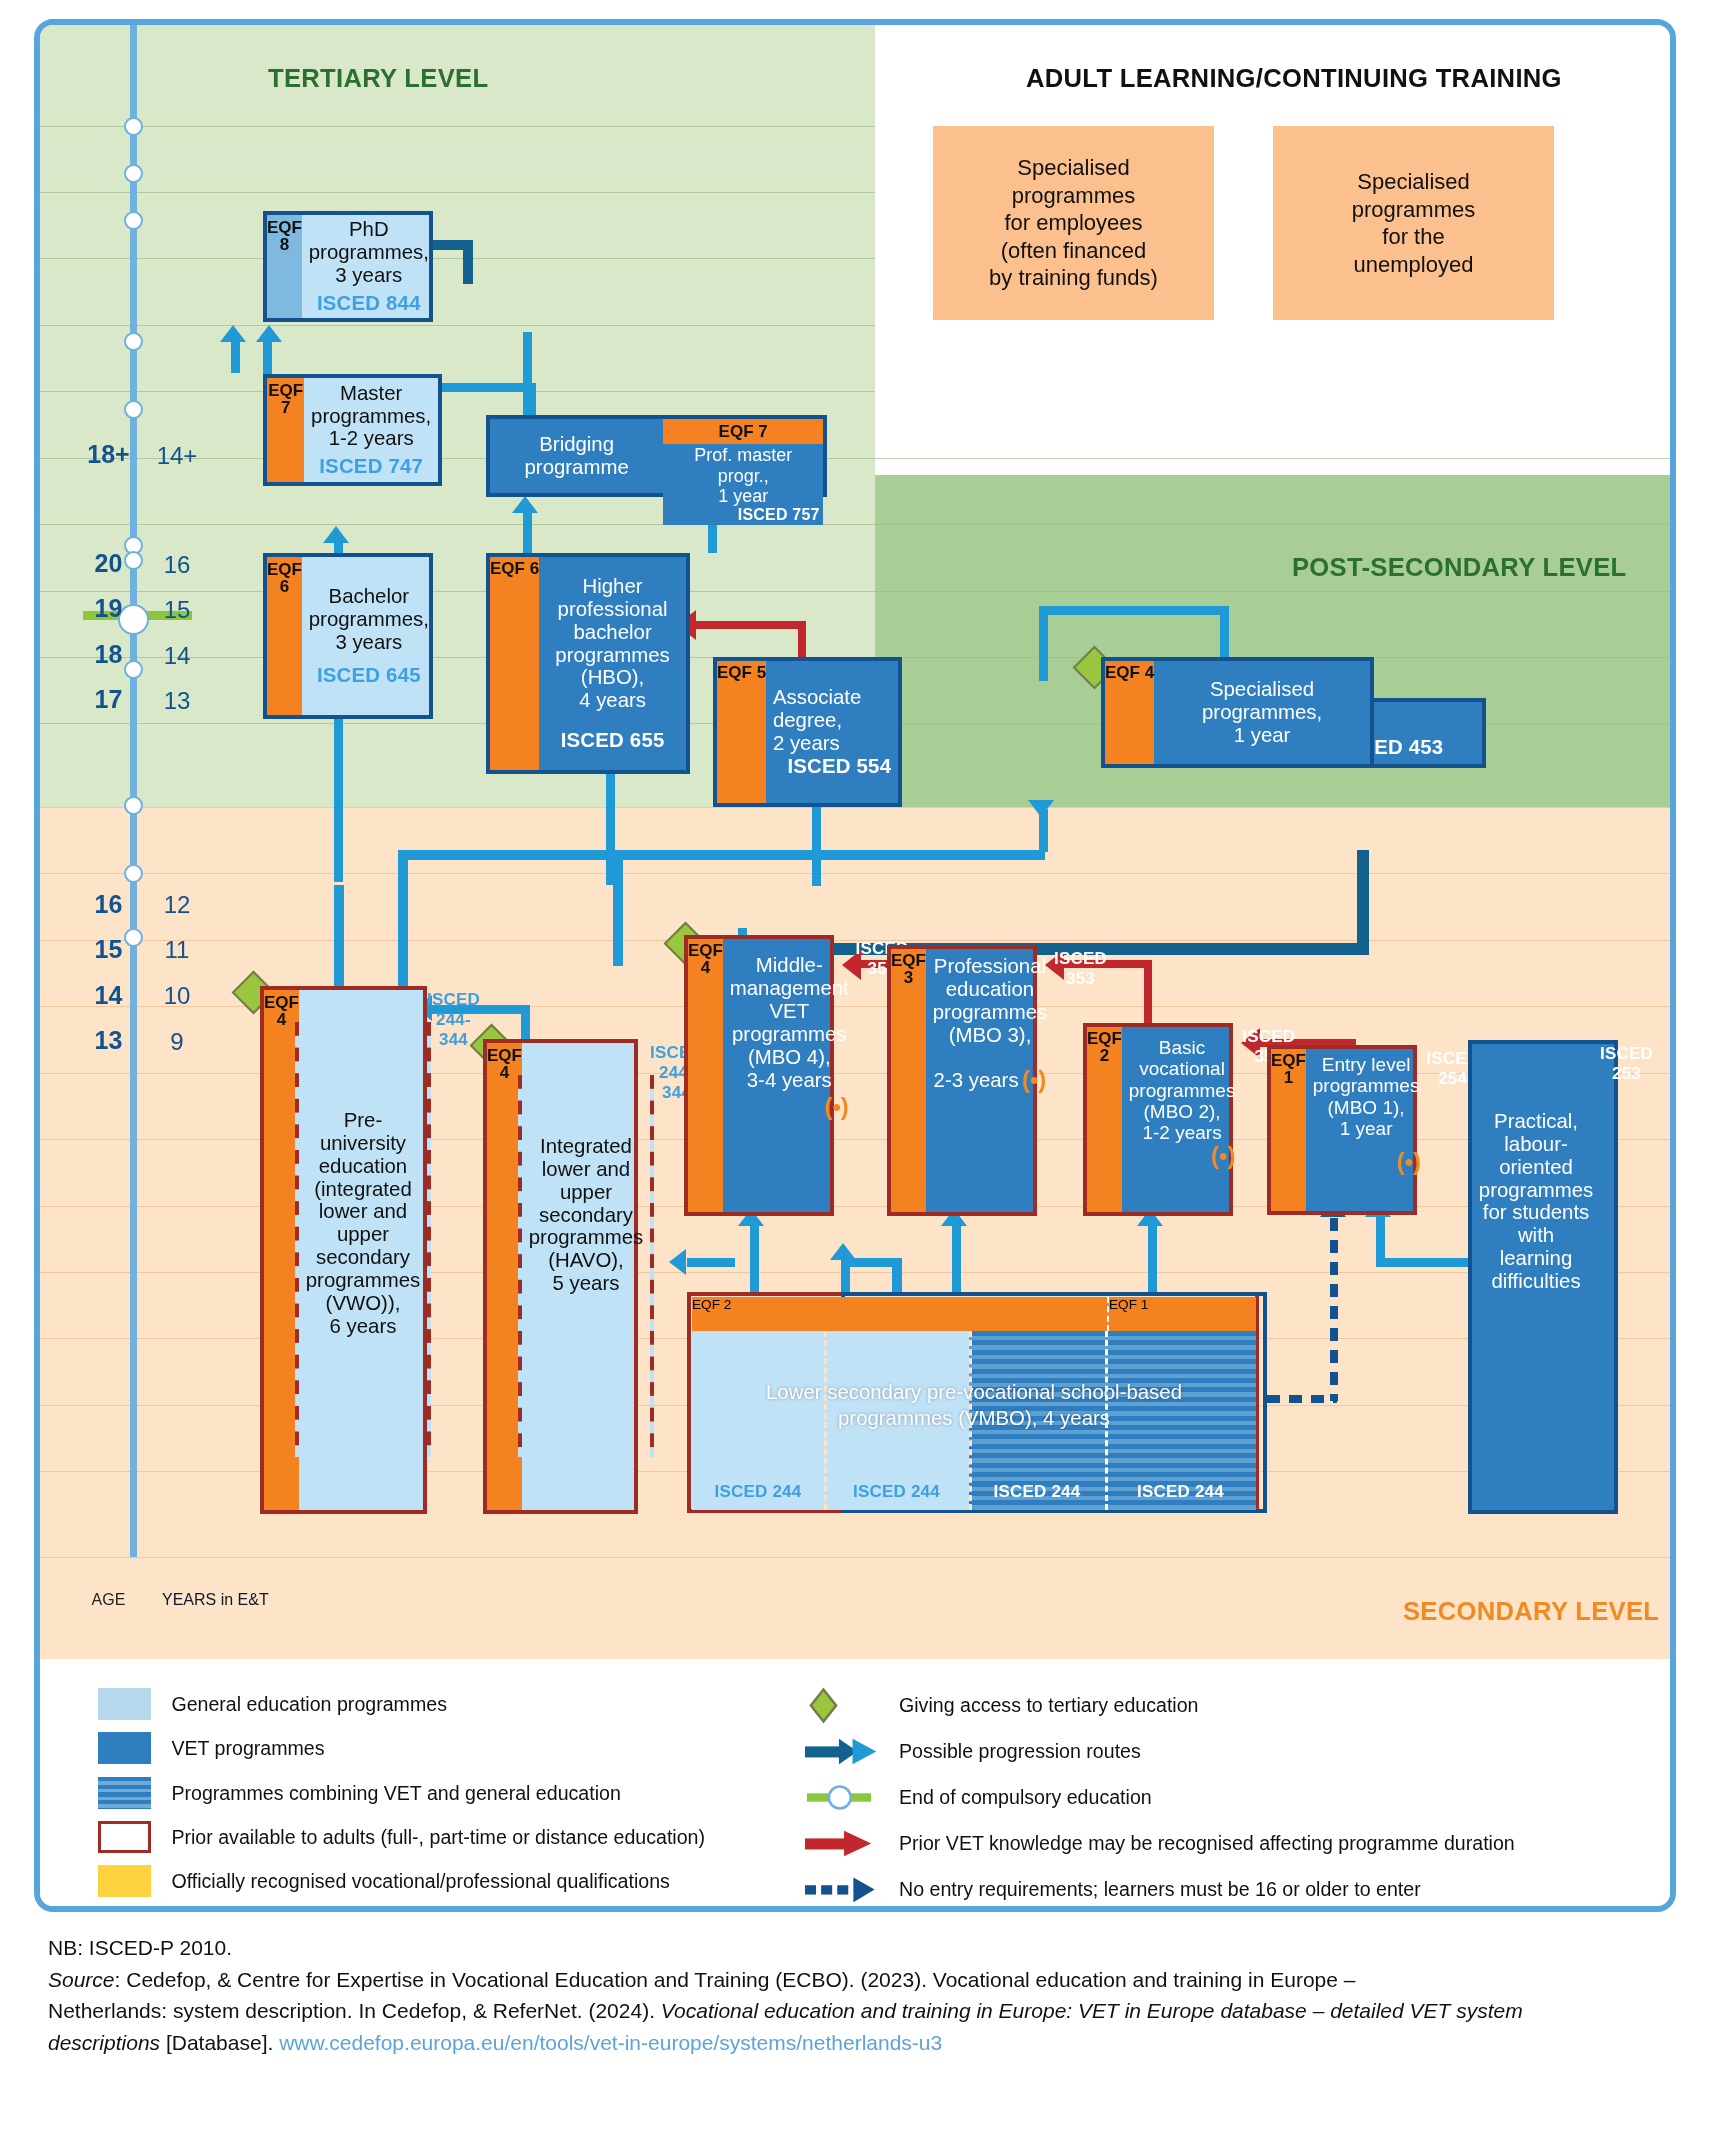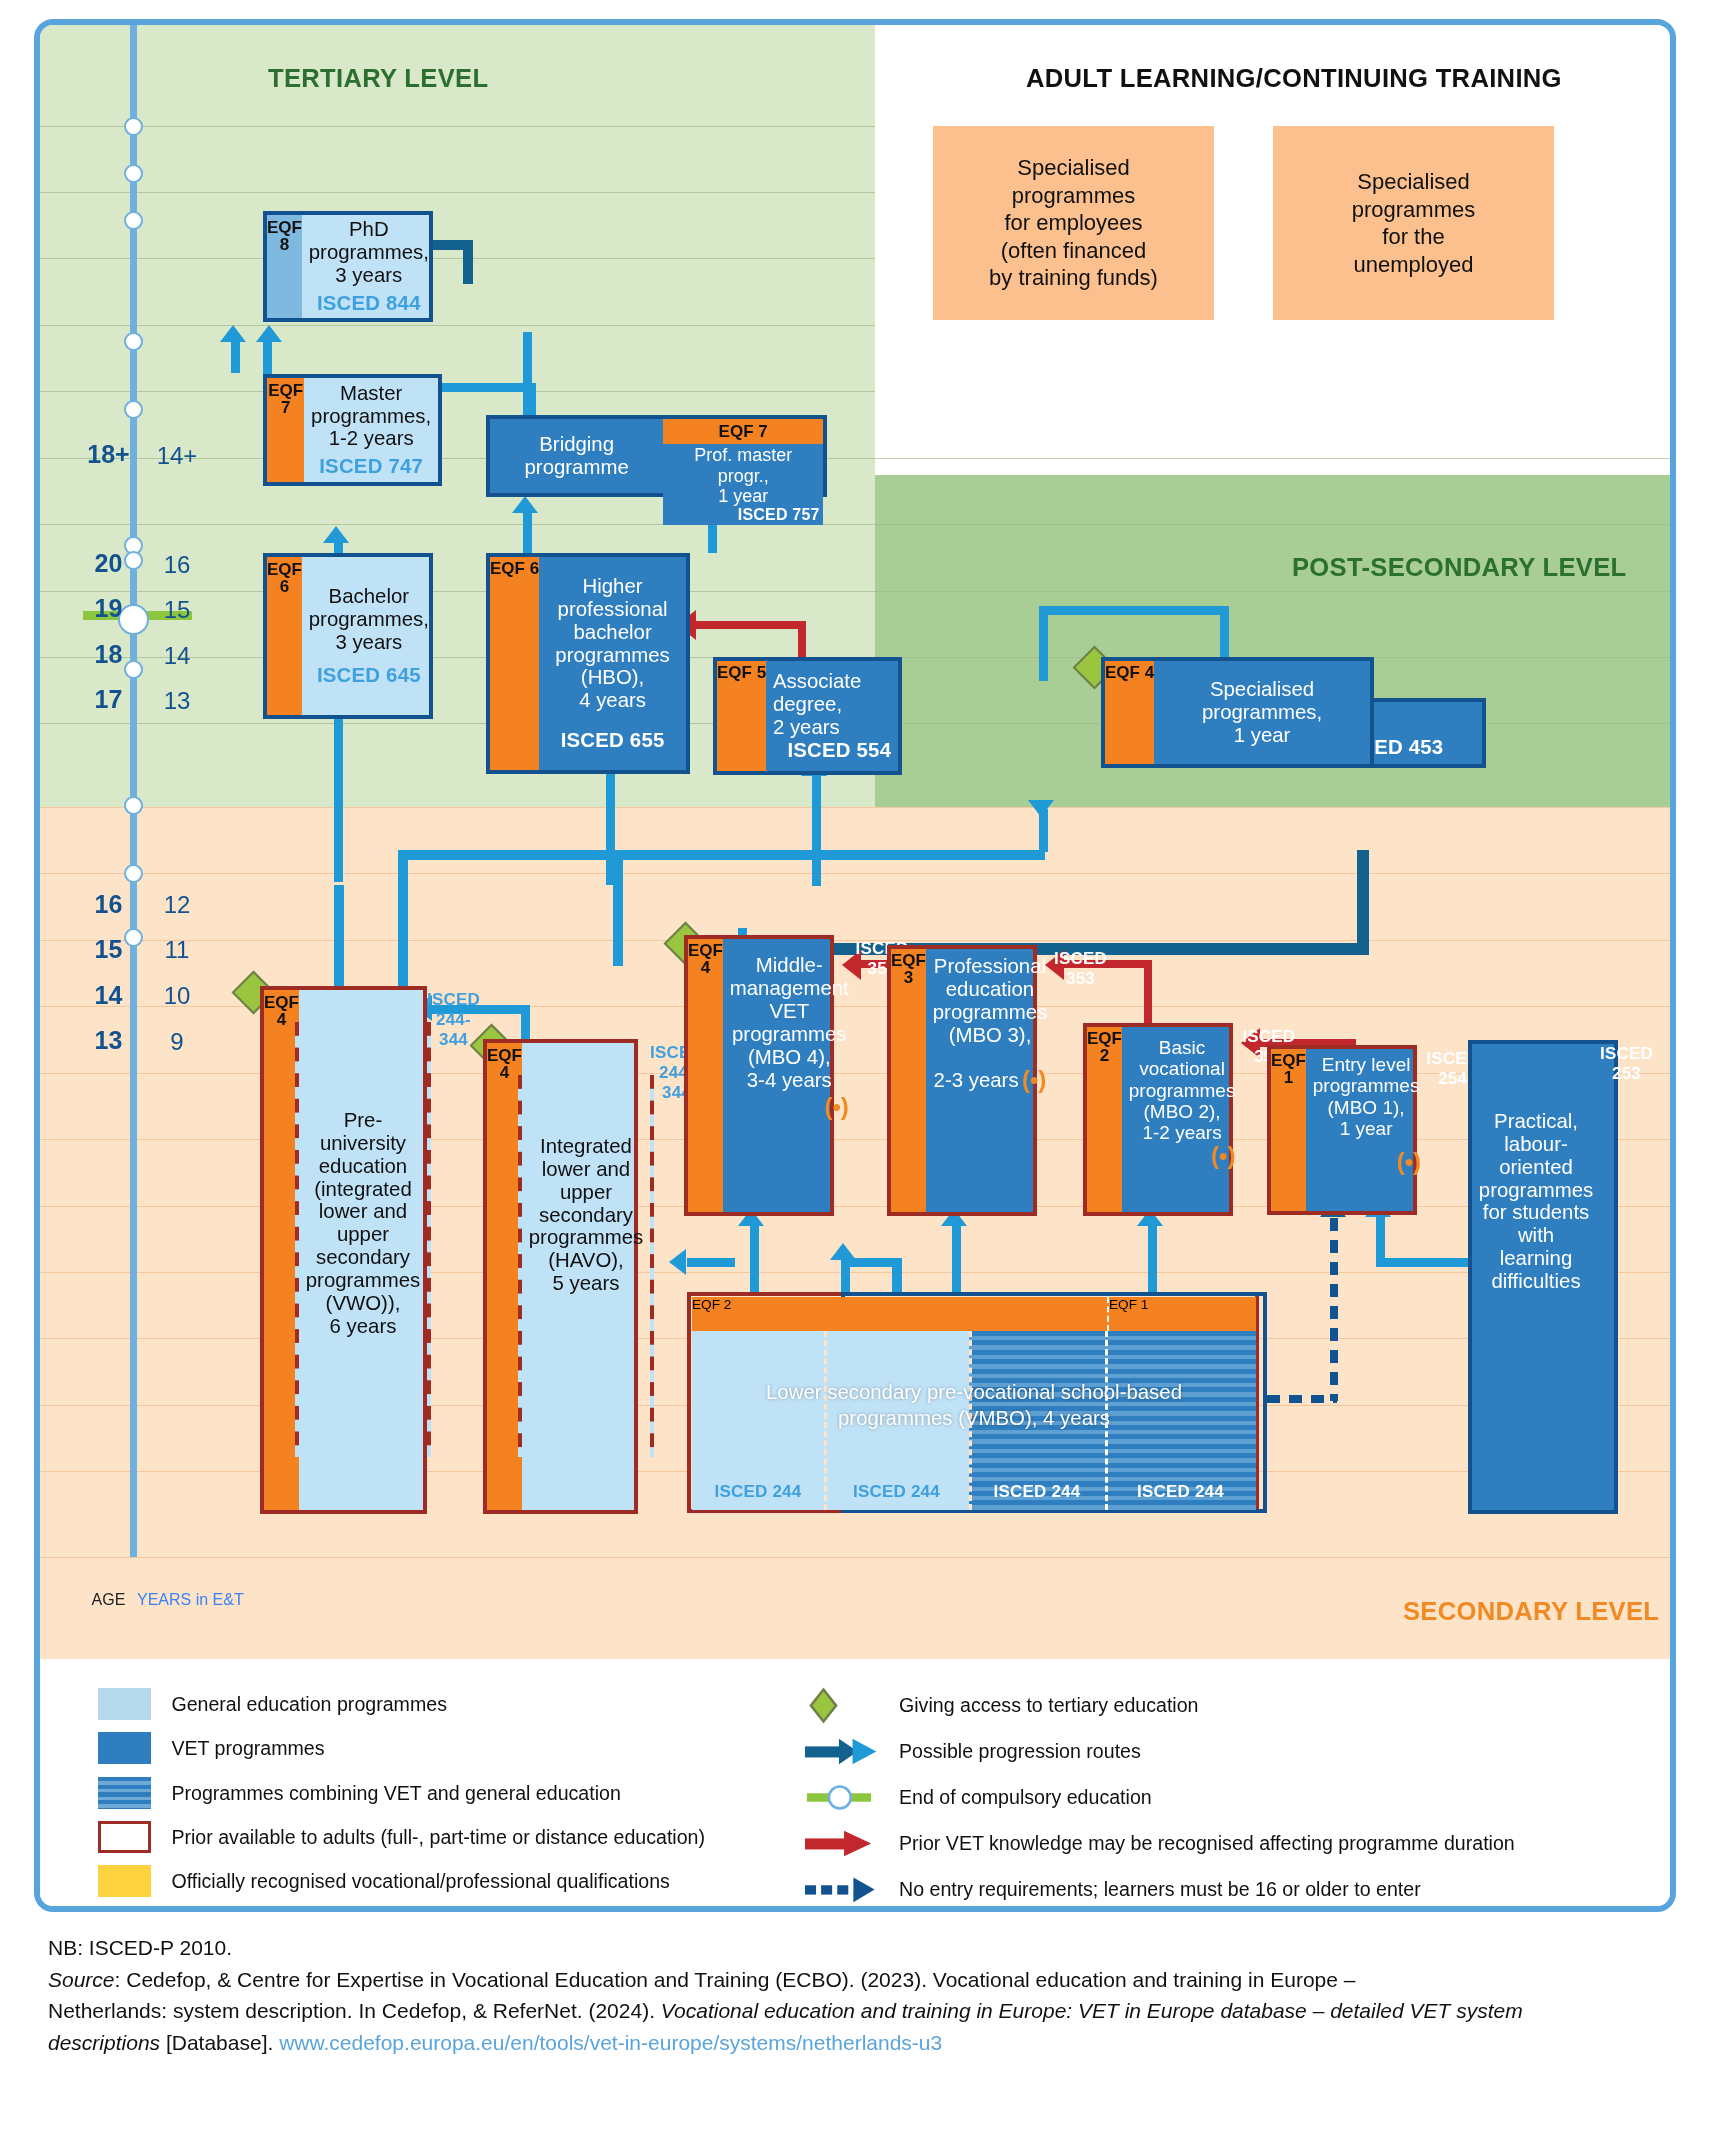--- a/index.html
+++ b/index.html
@@ -37,21 +37,21 @@
   .node.big { width:31px; height:31px; left:78px; border-width:2.6px; }
   #compulsory-bar { position:absolute; left:43px; width:109px; height:9.4px; background:#8cc63f; }
 
   
   .age  { position:absolute; left:37px;  width:63px; text-align:center;
           font-weight:bold; font-size:25px; color:#12538f; }
   .yrs  { position:absolute; left:109px; width:56px; text-align:center;
           font-size:24px; color:#12538f; }
   #age-hdr { position:absolute; left:37px; top:1566px; width:63px; text-align:center;
              font-size:16px; color:#222; }
-  #yrs-hdr { position:absolute; left:97px; top:1566px; font-size:16px; color:#3b82f6; }
+  #yrs-hdr { position:absolute; left:122px; top:1566px; font-size:16px; color:#0f172a; }
 
   
   .sect-title { position:absolute; font-weight:bold; letter-spacing:0.3px; }
   #t-tertiary { left:228px; top:39px;  font-size:25.6px; color:#2b7030; }
   #t-adult    { left:986px; top:39px; font-size:25.6px; color:#111; }
   #t-postsec  { left:1252px; top:528px;font-size:25.6px; color:#2b7030; }
   #t-secondary{ left:1363px; top:1572px;font-size:25.6px; color:#f18a22; }
 
   
   .box { position:absolute; display:flex; flex-direction:row; }
@@ -307,21 +307,21 @@
 
   <div class="box vet bd-blue" style="left:446px; top:528px; width:204px; height:221px;">
     <div class="hdr orange" style="padding:2.6px 0 0;">EQF 6</div>
     <div class="hdr yellow" style="height:13.6px; padding:0;"></div>
     <div class="body">
       <div class="txt">Higher professional<br>bachelor<br>programmes (HBO),<br>4 years</div>
       <div class="txt isced" style="margin-top:17px;">ISCED 655</div>
     </div>
   </div>
 
-  <div class="box vet bd-blue" style="left:673px; top:632px; width:189px; height:118px;">
+  <div class="box vet bd-blue" style="left:673px; top:632px; width:189px; height:150px;">
     <div class="hdr orange" style="padding:2.6px 0 0;">EQF 5</div>
     <div class="hdr yellow" style="height:13.6px; padding:0;"></div>
     <div class="body" style="align-items:flex-start;">
       <div class="txt" style="text-align:left;">Associate degree,<br>2 years</div>
       <div class="txt isced" style="align-self:flex-end;">ISCED 554</div>
     </div>
   </div>
 
   <div class="diamond" style="left:1039px; top:627px;"></div>
   <div class="box vet bd-blue" style="left:1061px; top:632px; width:273px; height:111px; z-index:3;">

